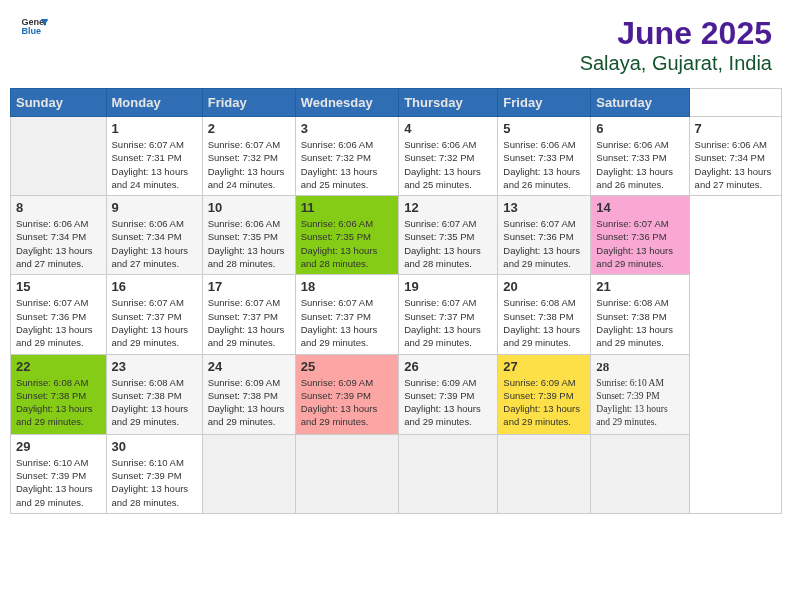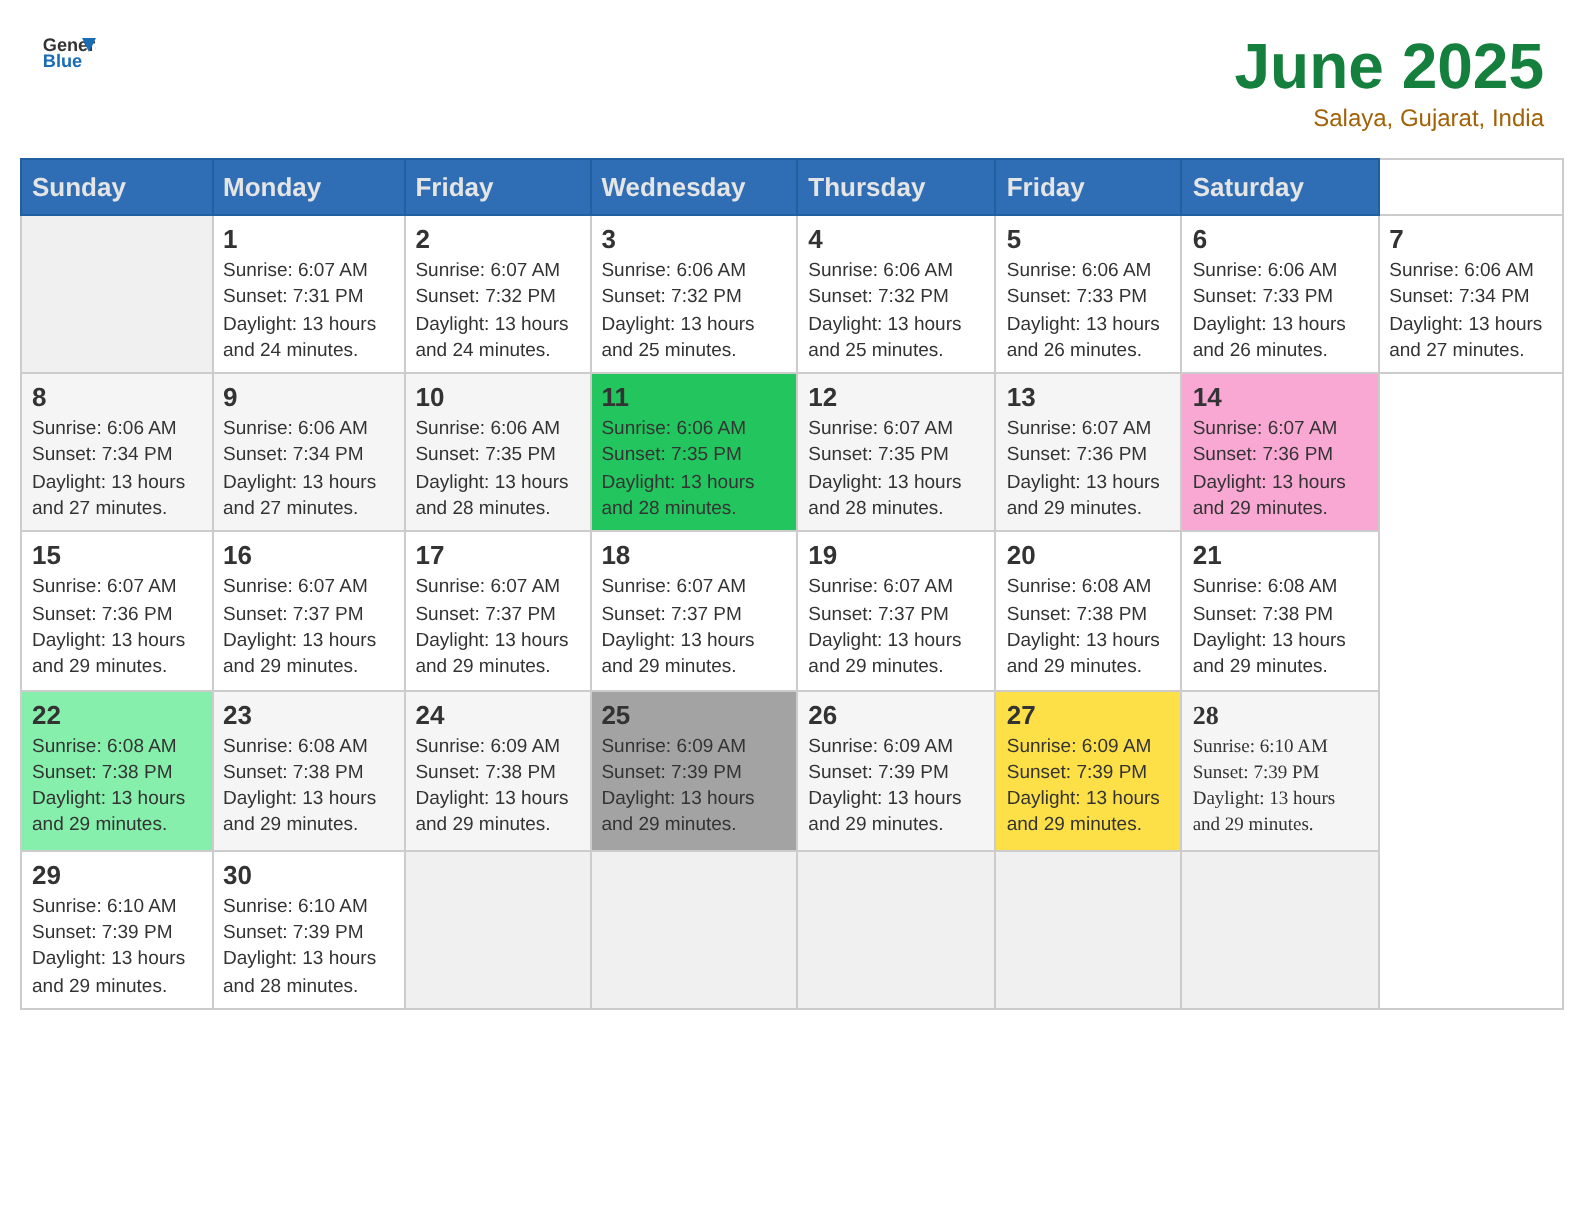--- a/index.html
+++ b/index.html
@@ -25,25 +25,25 @@
     .logo-icon {
       width: 28px;
       height: 22px;
     }
     .title-block {
       text-align: right;
     }
     .month-title {
       font-size: 32px;
       font-weight: bold;
-      color: #15803d;
+      color: #4c1d95;
     }
     .location-title {
-      font-size: 12px;
-      color: #a16207;
+      font-size: 20px;
+      color: #14532d;
     }
     .calendar {
       width: 100%;
       border-collapse: collapse;
       border: 1px solid #ccc;
     }
     .calendar th {
       background-color: #2f6db5;
       color: #e5e5e5;
       font-size: 13px;
@@ -147,21 +147,21 @@
           <div class="day-info">Sunrise: 6:06 AM<br>Sunset: 7:34 PM<br>Daylight: 13 hours and 27 minutes.</div>
         </td>
         <td style="background: rgb(245, 245, 245);">
           <span class="day-number">9</span>
           <div class="day-info">Sunrise: 6:06 AM<br>Sunset: 7:34 PM<br>Daylight: 13 hours and 27 minutes.</div>
         </td>
         <td style="background: rgb(245, 245, 245);">
           <span class="day-number">10</span>
           <div class="day-info">Sunrise: 6:06 AM<br>Sunset: 7:35 PM<br>Daylight: 13 hours and 28 minutes.</div>
         </td>
-        <td style="background: #22c55e; margin-top: 40px;">
+        <td style="background: #84cc16; margin-top: 40px;">
           <span class="day-number">11</span>
           <div class="day-info">Sunrise: 6:06 AM<br>Sunset: 7:35 PM<br>Daylight: 13 hours and 28 minutes.</div>
         </td>
         <td style="background: rgb(245, 245, 245);">
           <span class="day-number">12</span>
           <div class="day-info">Sunrise: 6:07 AM<br>Sunset: 7:35 PM<br>Daylight: 13 hours and 28 minutes.</div>
         </td>
         <td style="background: rgb(245, 245, 245); margin-left: 16px;">
           <span class="day-number">13</span>
           <div class="day-info">Sunrise: 6:07 AM<br>Sunset: 7:36 PM<br>Daylight: 13 hours and 29 minutes.</div>
@@ -195,33 +195,33 @@
         <td>
           <span class="day-number">20</span>
           <div class="day-info">Sunrise: 6:08 AM<br>Sunset: 7:38 PM<br>Daylight: 13 hours and 29 minutes.</div>
         </td>
         <td>
           <span class="day-number">21</span>
           <div class="day-info">Sunrise: 6:08 AM<br>Sunset: 7:38 PM<br>Daylight: 13 hours and 29 minutes.</div>
         </td>
       </tr>
       <tr style="background: rgb(245, 245, 245);">
-        <td style="background: #86efac; margin-left: 20px;">
+        <td style="background: #84cc16; margin-left: 20px;">
           <span class="day-number">22</span>
           <div class="day-info">Sunrise: 6:08 AM<br>Sunset: 7:38 PM<br>Daylight: 13 hours and 29 minutes.</div>
         </td>
         <td style="background: rgb(245, 245, 245);">
           <span class="day-number">23</span>
           <div class="day-info">Sunrise: 6:08 AM<br>Sunset: 7:38 PM<br>Daylight: 13 hours and 29 minutes.</div>
         </td>
         <td style="background: rgb(245, 245, 245);">
           <span class="day-number">24</span>
           <div class="day-info">Sunrise: 6:09 AM<br>Sunset: 7:38 PM<br>Daylight: 13 hours and 29 minutes.</div>
         </td>
-        <td style="background: #a3a3a3;">
+        <td style="background: #fca5a5;">
           <span class="day-number">25</span>
           <div class="day-info">Sunrise: 6:09 AM<br>Sunset: 7:39 PM<br>Daylight: 13 hours and 29 minutes.</div>
         </td>
         <td style="background: rgb(245, 245, 245); margin-top: 47px;">
           <span class="day-number">26</span>
           <div class="day-info">Sunrise: 6:09 AM<br>Sunset: 7:39 PM<br>Daylight: 13 hours and 29 minutes.</div>
         </td>
         <td style="background: #fde047;">
           <span class="day-number">27</span>
           <div class="day-info">Sunrise: 6:09 AM<br>Sunset: 7:39 PM<br>Daylight: 13 hours and 29 minutes.</div>

